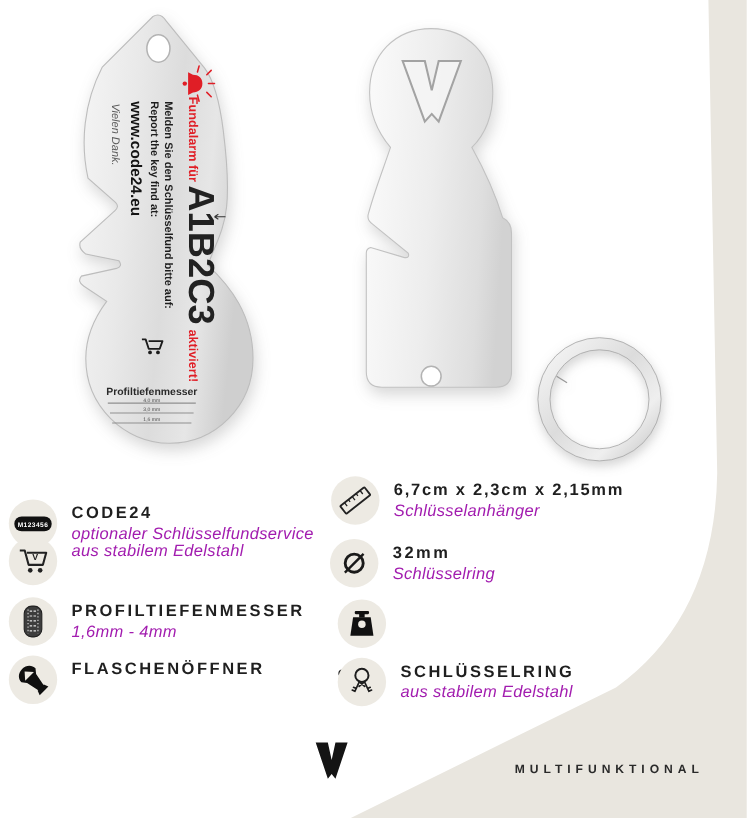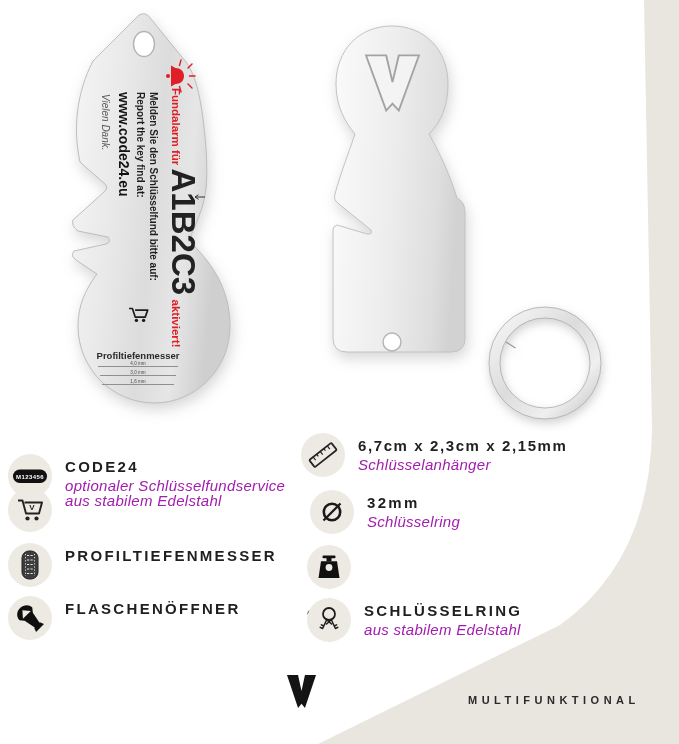--- a/index.html
+++ b/index.html
@@ -150,20 +150,21 @@
   <div class="feat" style="left:8px;top:543px;">
     <div class="feat-icon-circle">
       <svg width="24" height="32" viewBox="0 0 24 32">
         <rect x="4" y="2" width="16" height="28" rx="7" fill="#3d3d3d" stroke="#222" stroke-width="1"></rect>
         <path d="M7.5,5 v22 M16.5,5 v22" stroke="#ddd" stroke-width="1" stroke-dasharray="1.2 1.9" fill="none"></path>
         <path d="M9,6.5 h6 M9,11 h6 M9,15.5 h6 M9,20 h6 M9,24.5 h6" stroke="#e6e6e6" stroke-width="1.1" stroke-dasharray="2.2 1.3" fill="none"></path>
       </svg>
     </div>
     <div class="feat-text">
       <div class="feat-title">PROFILTIEFENMESSER</div>
+      <div class="feat-sub">1,6mm - 4mm</div>
     </div>
   </div>
 
   <div class="feat" style="left:8px;top:596px;">
     <div class="feat-icon-circle">
       <svg width="34" height="34" viewBox="0 0 34 34">
         <g transform="translate(17,17) rotate(-45) translate(-9,-14)">
           <path d="M9,0 C14.5,0 18,3.8 18,8.2 L14.8,12.2 L12.2,25 L5.8,25 L3.2,12.2 L0,8.2 C0,3.8 3.5,0 9,0 Z" fill="#0f0f0f"></path>
           <path d="M9,3.2 L14.6,9.6 L3.4,9.6 Z" fill="#edeae3"></path>
           <path d="M5,24 h8 l1.6,4.2 h-11.2 Z" fill="#0f0f0f"></path>
@@ -184,21 +185,21 @@
           <path d="M-9,-4.5 v4 M-4.5,-4.5 v2.6 M0,-4.5 v4 M4.5,-4.5 v2.6 M9,-4.5 v4" stroke="#222" stroke-width="1.2" fill="none"></path>
         </g>
       </svg>
     </div>
     <div class="feat-text">
       <div class="feat-title" style="letter-spacing:1.6px;">6,7cm x 2,3cm x 2,15mm</div>
       <div class="feat-sub">Schlüsselanhänger</div>
     </div>
   </div>
 
-  <div class="feat" style="left:310px;top:490px;justify-content:space-between;">
+  <div class="feat" style="left:300px;top:490px;justify-content:space-between;">
     <div class="feat-icon-circle">
       <svg width="30" height="30" viewBox="0 0 30 30">
         <circle cx="15" cy="15" r="8.2" fill="none" stroke="#1a1a1a" stroke-width="2.6"></circle>
         <line x1="6.5" y1="23.5" x2="23.5" y2="6.5" stroke="#1a1a1a" stroke-width="2.2"></line>
       </svg>
     </div>
     <div class="feat-text">
       <div class="feat-title">32mm</div>
       <div class="feat-sub">Schlüsselring</div>
     </div>

